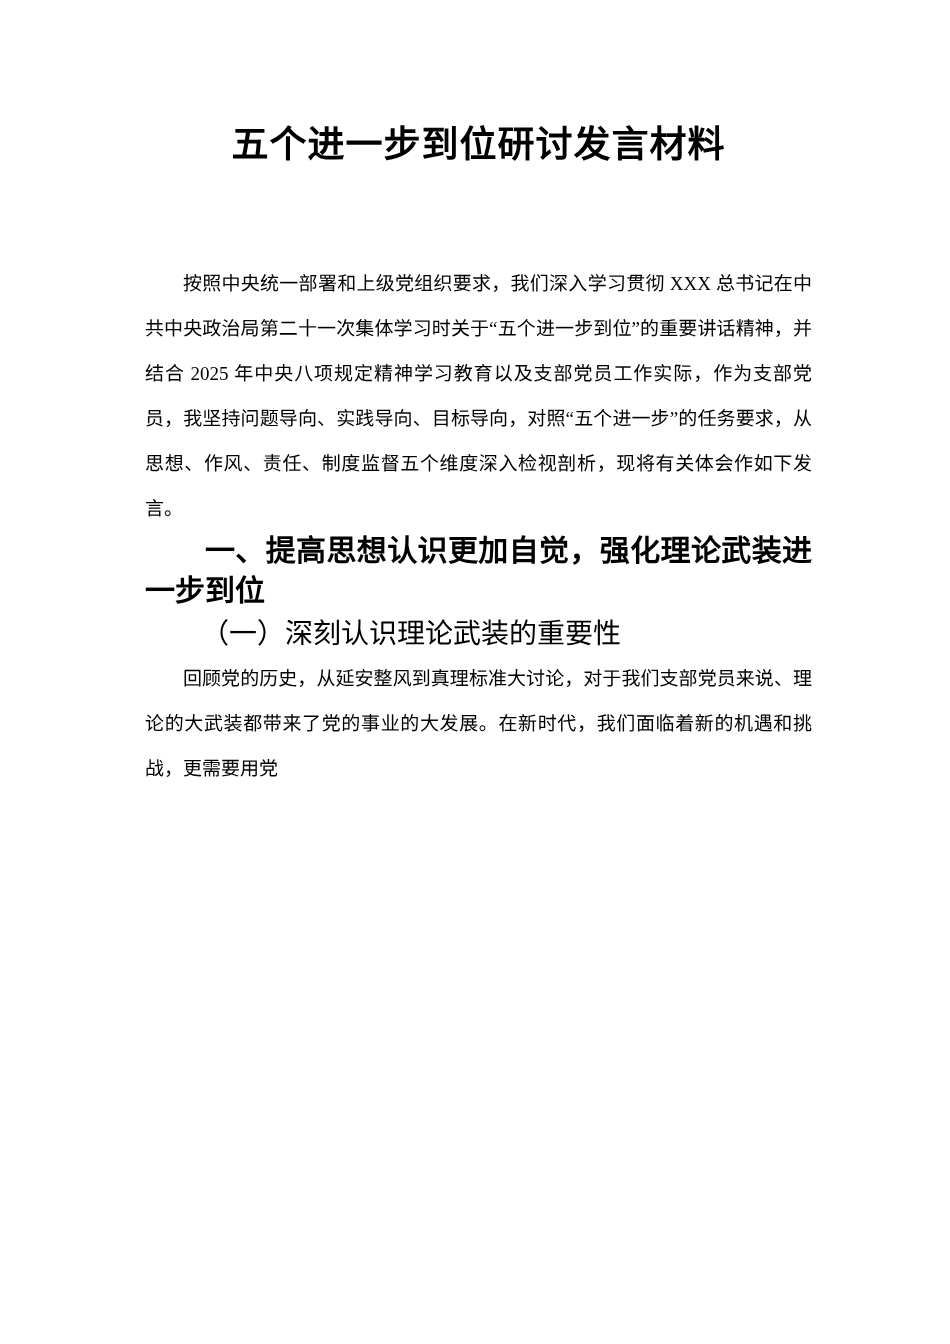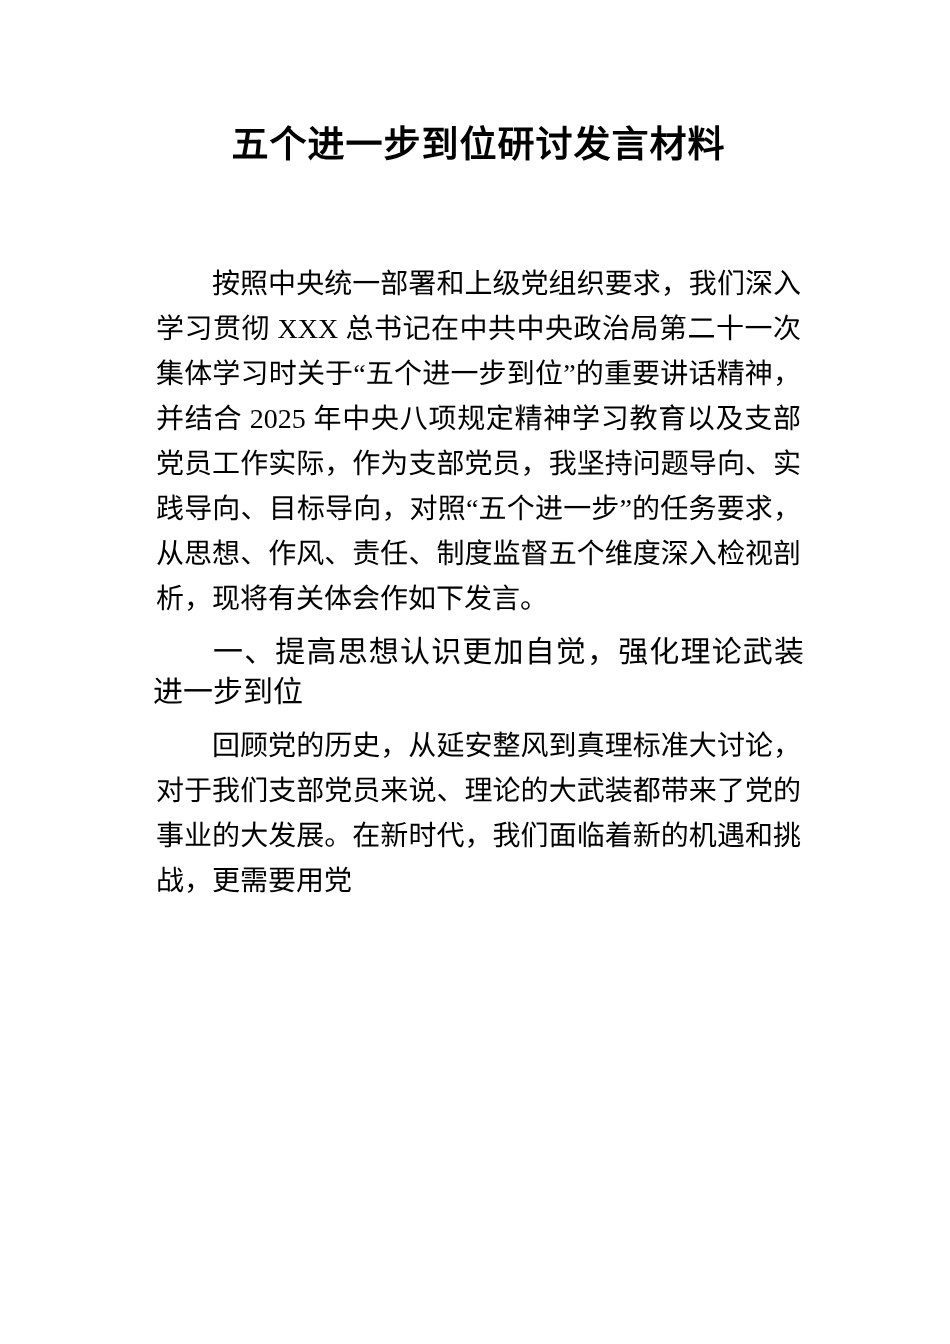--- a/index.html
+++ b/index.html
@@ -21,33 +21,33 @@
   .doc-title {
     margin: 0 0 91px 0;
     font-size: 37px;
     line-height: 50px;
     font-weight: bold;
     text-align: center;
     letter-spacing: 1px;
     font-family: "Liberation Serif", "DejaVu Serif", serif;
   }
   .body-para {
-    margin: 11px;
-    font-size: 28px;
+    margin: 0;
+    font-size: 19px;
     line-height: 45px;
     text-align: justify;
     text-indent: 2em;
     font-weight: normal;
     font-family: "Liberation Serif", "DejaVu Serif", serif;
   }
   .heading-1 {
-    margin: 8px;
+    margin: 0;
     font-size: 30px;
     line-height: 40px;
-    font-weight: normal;
+    font-weight: bold;
     text-align: justify;
     text-indent: 2em;
     font-family: "Liberation Sans", "DejaVu Sans", sans-serif;
   }
   .heading-2 {
     margin: 0;
     font-size: 28px;
     line-height: 45px;
     font-weight: 500;
     text-align: justify;
@@ -59,17 +59,18 @@
 <body>
 
 <div class="page">
 
   <h1 class="doc-title">五个进一步到位研讨发言材料</h1>
 
   <p class="body-para">按照中央统一部署和上级党组织要求，我们深入学习贯彻 XXX 总书记在中共中央政治局第二十一次集体学习时关于“五个进一步到位”的重要讲话精神，并结合 2025 年中央八项规定精神学习教育以及支部党员工作实际，作为支部党员，我坚持问题导向、实践导向、目标导向，对照“五个进一步”的任务要求，从思想、作风、责任、制度监督五个维度深入检视剖析，现将有关体会作如下发言。</p>
 
   <h2 class="heading-1">一、提高思想认识更加自觉，强化理论武装进一步到位</h2>
 
+  <h3 class="heading-2">（一）深刻认识理论武装的重要性</h3>
 
 
   <p class="body-para">回顾党的历史，从延安整风到真理标准大讨论，对于我们支部党员来说、理论的大武装都带来了党的事业的大发展。在新时代，我们面临着新的机遇和挑战，更需要用党</p>
 
 </div>
 
 </body></html>

